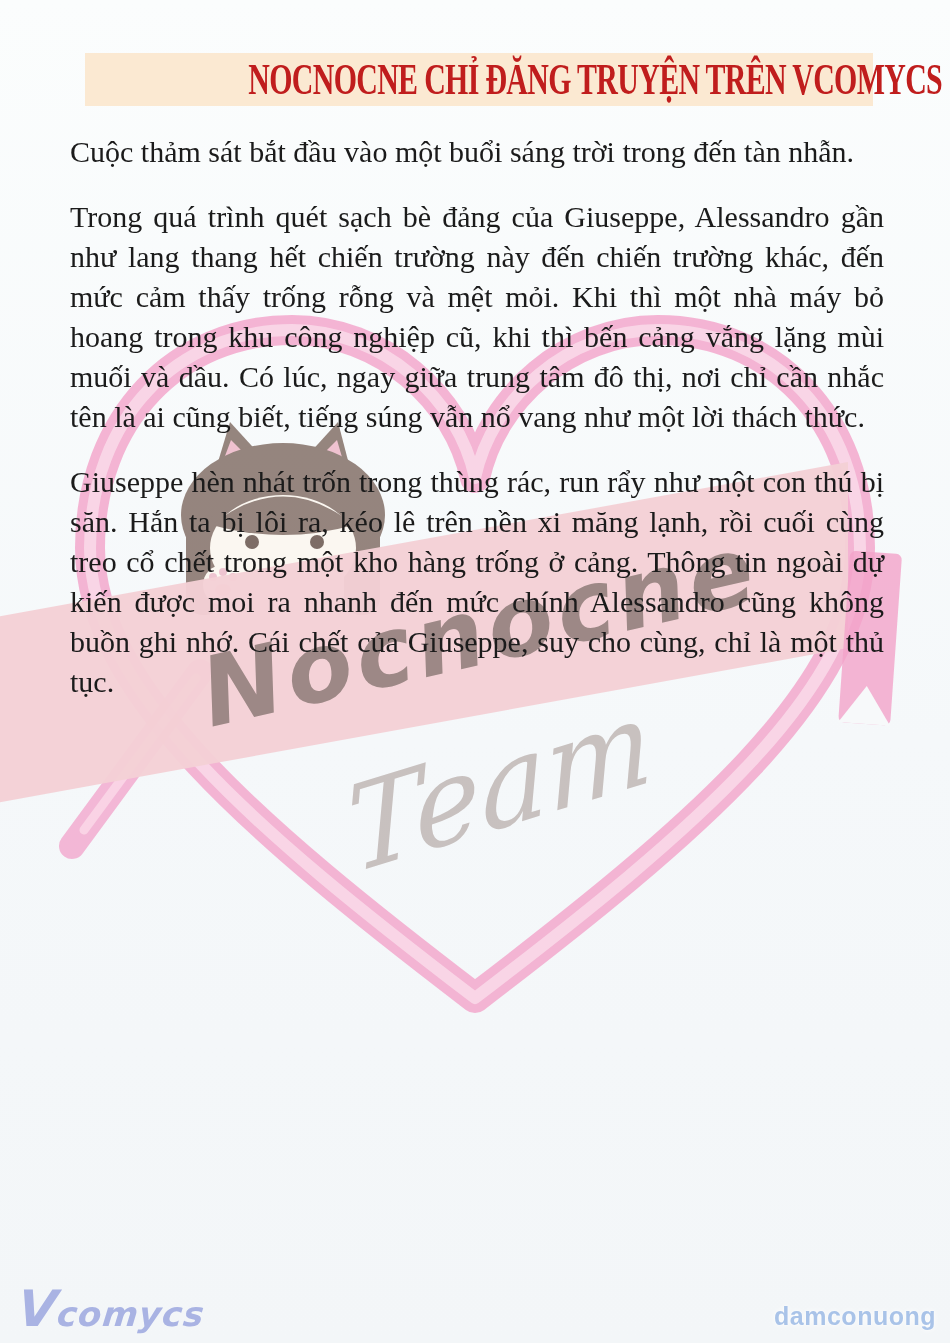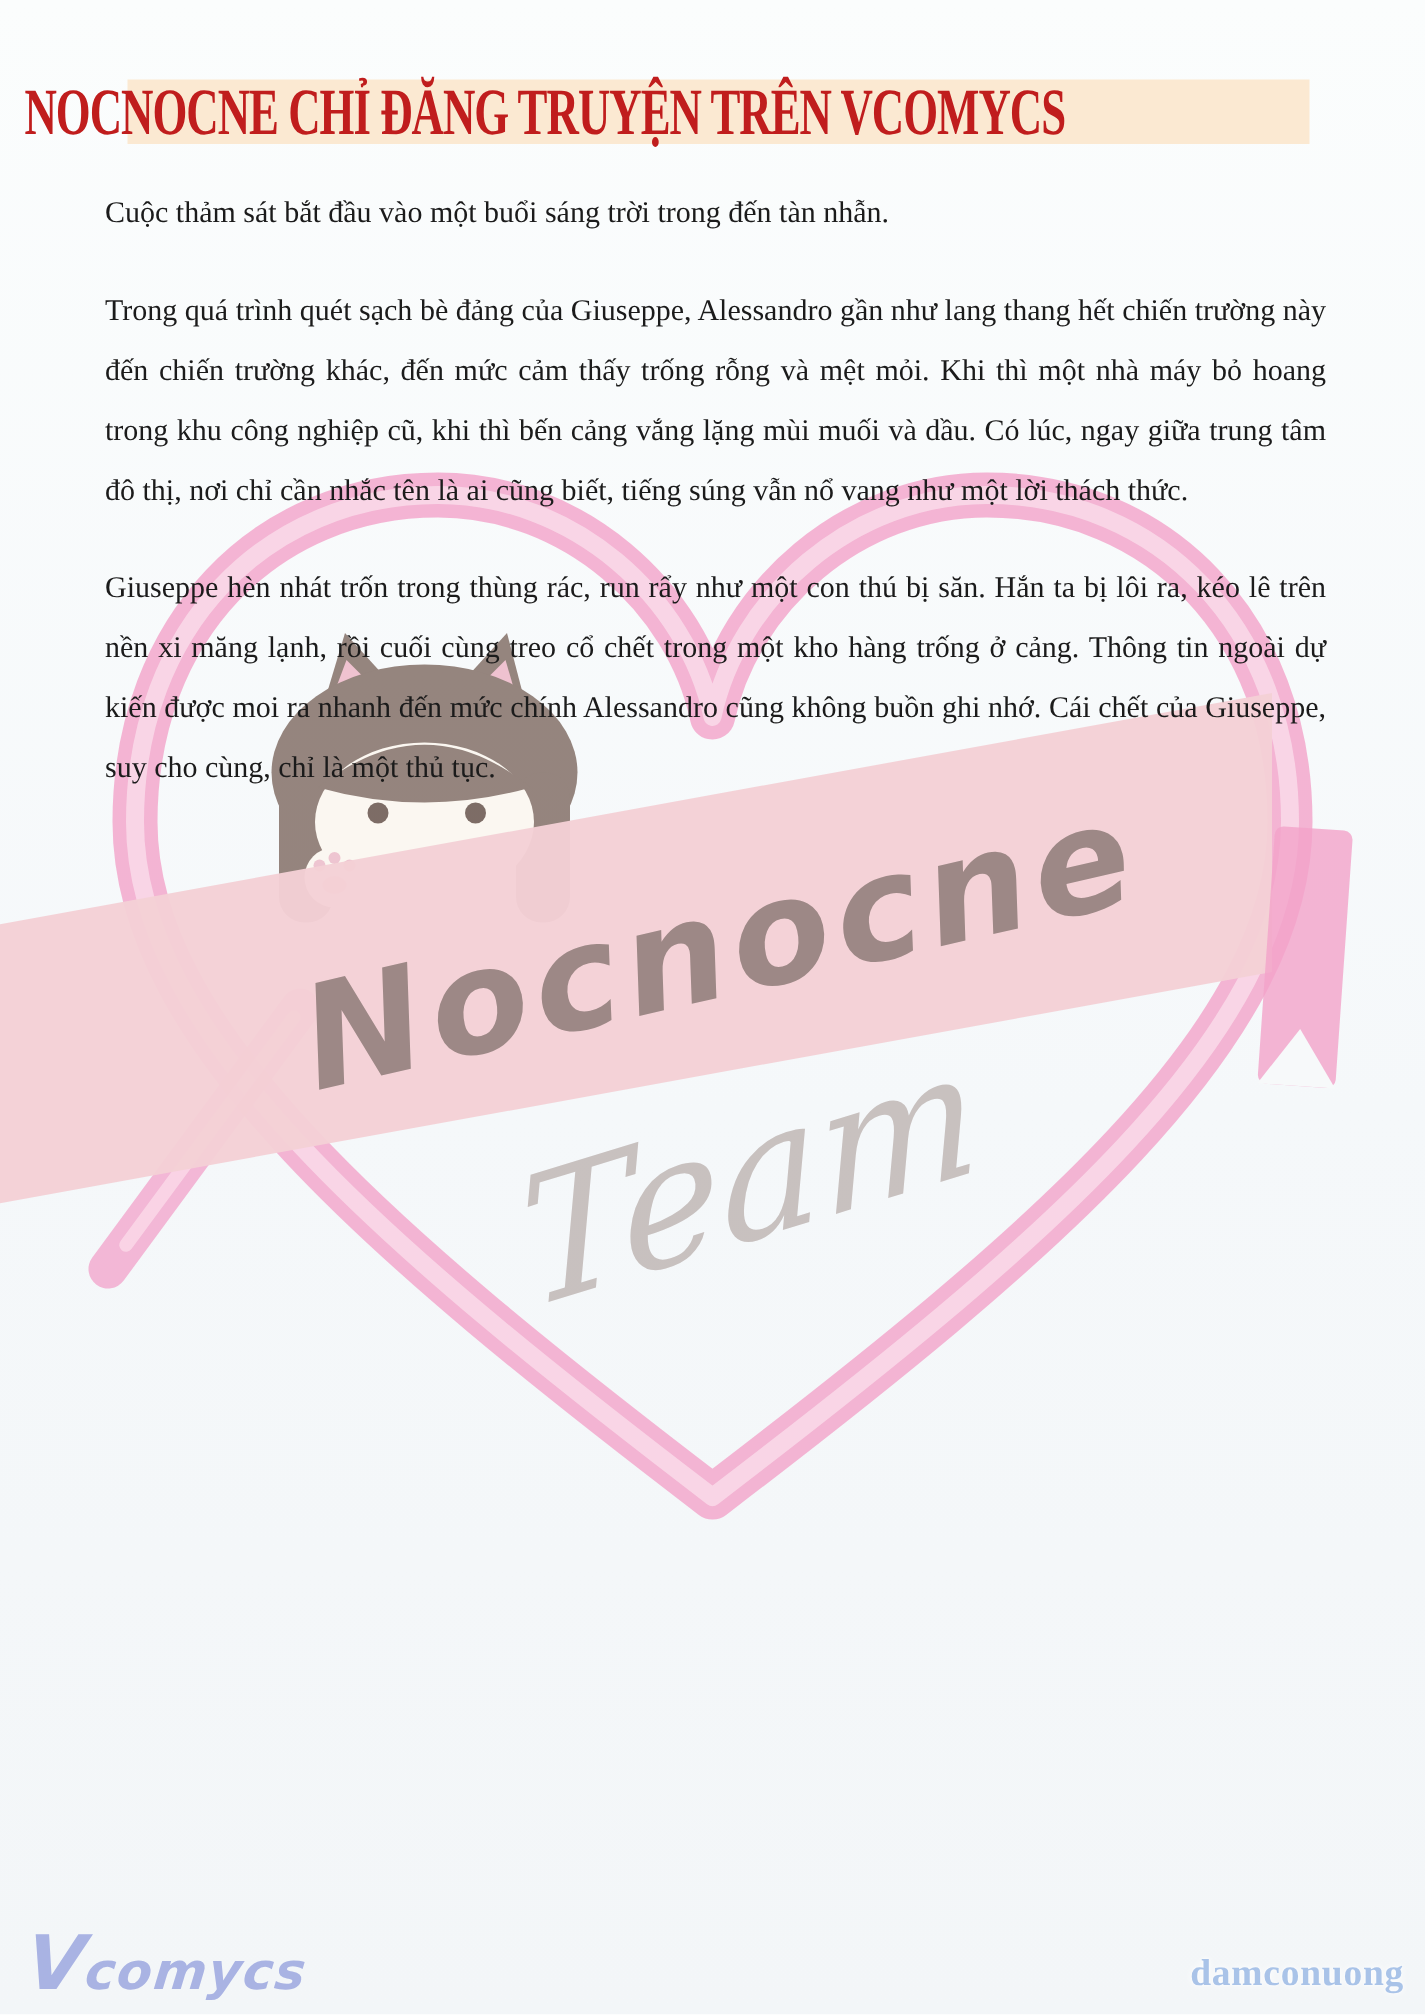--- a/index.html
+++ b/index.html
@@ -36,57 +36,57 @@
     font-size:116px;
     color:var(--watermark-script,#9c8b86);
     opacity:.5;
     transform:rotate(-17deg) skewX(-12deg);
     pointer-events:none;
   }
 
   
   .content { position:absolute; left:0; top:0; width:950px; }
   .banner {
-    margin:53px 77px 0 85px; height:43px;
+    margin:53px 77px 0 85px; height:53px;
     background:var(--banner-bg,#fbe9d2);
-    display:flex; align-items:center; justify-content:flex-end;
+    display:flex; align-items:center; justify-content:flex-start;
     overflow:visible;
   }
   .banner-text {
     font-family:"Liberation Serif","DejaVu Serif",serif;
     font-weight:bold;
     font-size:44px; line-height:43px;
     letter-spacing:-1px;
     white-space:nowrap;
     color:var(--banner-text,#c01d1d);
     transform:scaleX(.68);
     transform-origin:center center;
   }
   .paras { padding:26px 66px 0 70px; }
   .para {
-    font-size:20px; line-height:40px;
+    font-size:30px; line-height:40px;
     color:var(--body-text,#1b1b1b);
     text-align:justify;
     margin:0 0 25px 0;
   }
 
   
   .logo {
     position:absolute; left:18px; top:1280px;
     font-family:"DejaVu Sans","Liberation Sans",sans-serif;
     font-weight:bold; font-style:italic;
     font-size:34px;
     color:var(--logo-purple,#a9b3e3);
     transform:skewX(-6deg);
     letter-spacing:1px;
   }
   .logo::first-letter { font-size:50px; }
   .corner-wm {
     position:absolute; right:14px; top:1302px;
-    font-family:Liberation Serif, serif;
+    font-family:Liberation Sans, sans-serif;
     font-weight:bold;
     font-size:25px; letter-spacing:.5px;
     color:var(--corner-watermark-blue,#a9c3e8);
     text-shadow:0 0 6px rgba(255,255,255,.95), 0 0 2px #ffffff;
   }
 </style>
 </head>
 <body>
 
 <div class="page">

